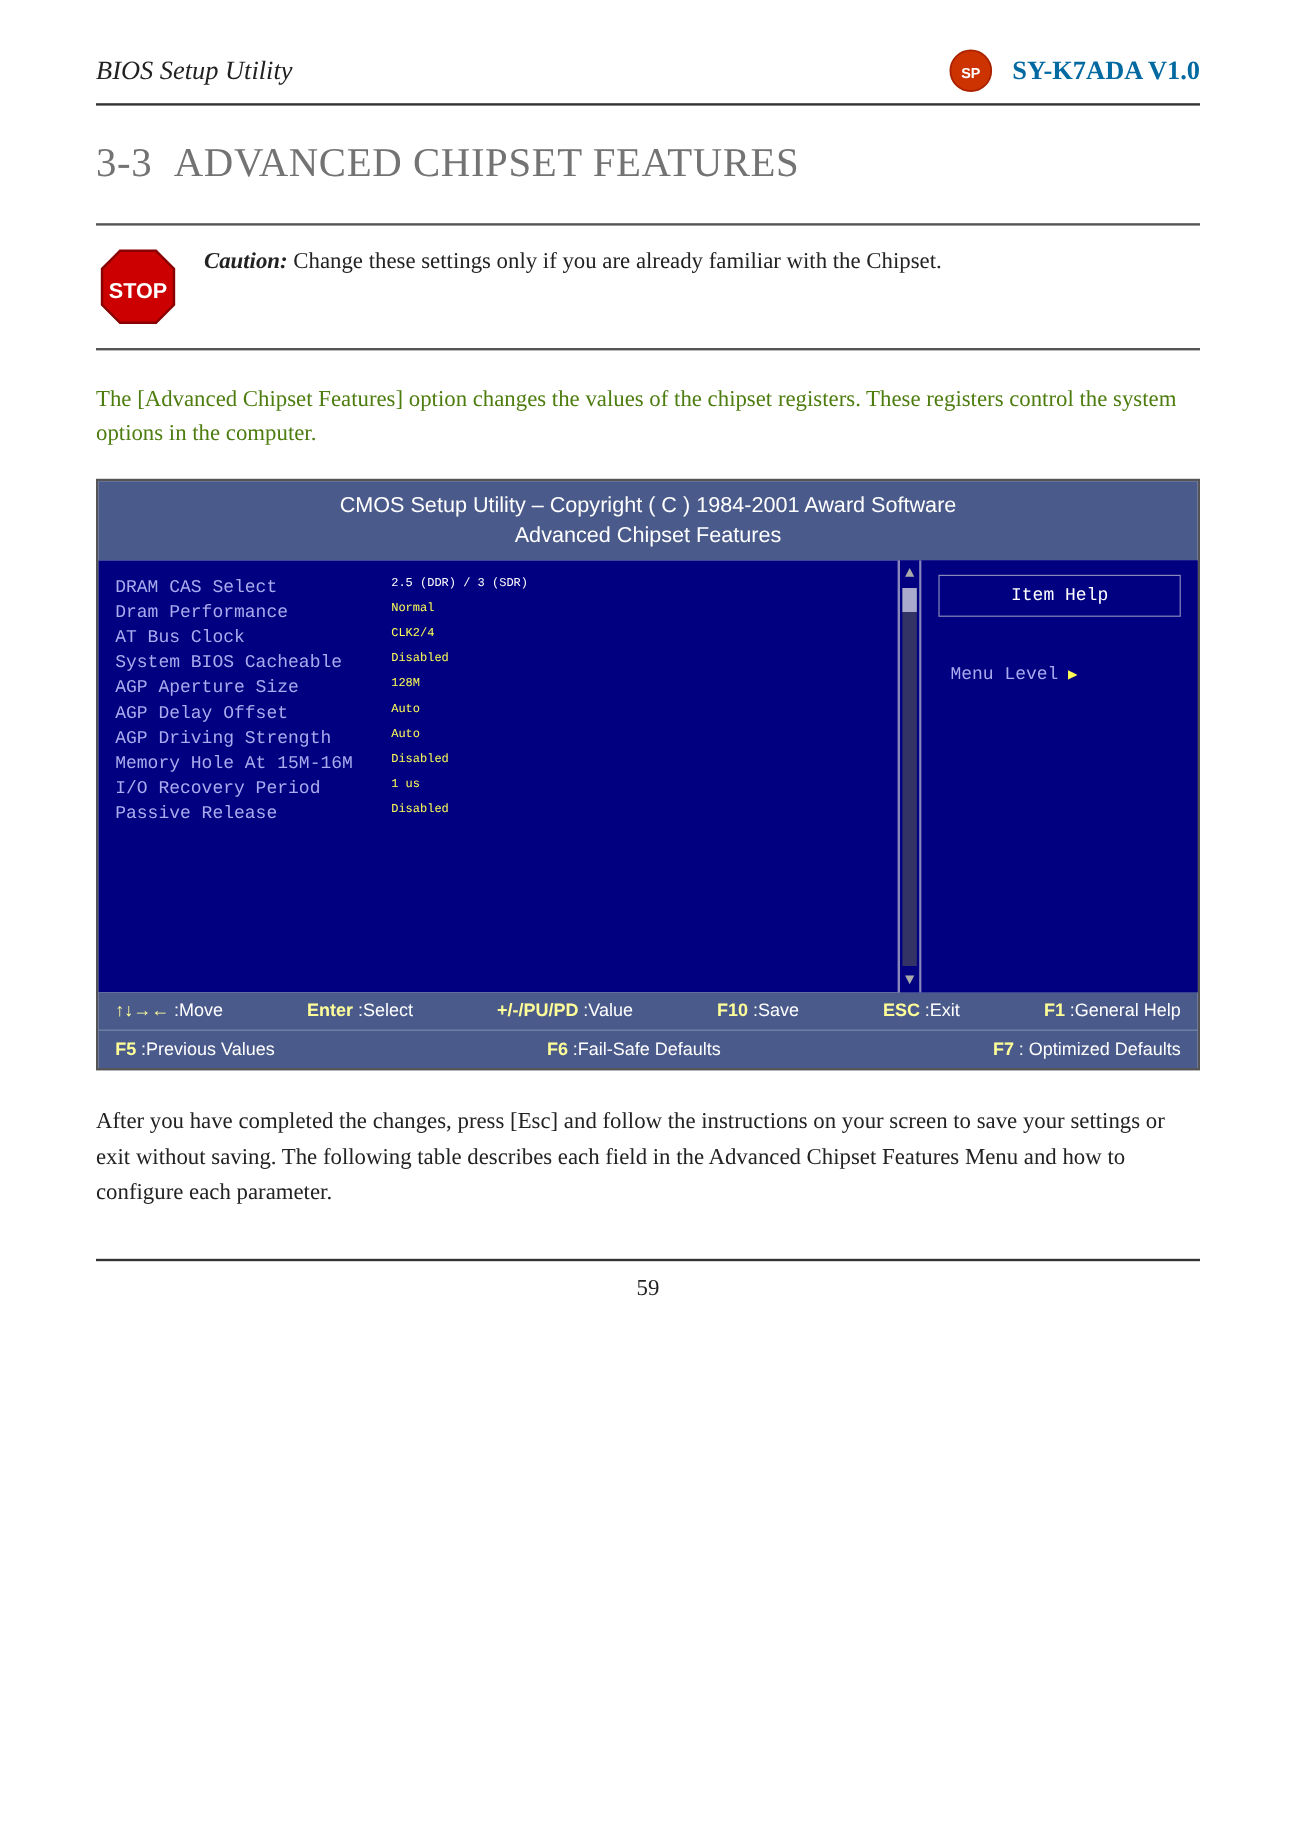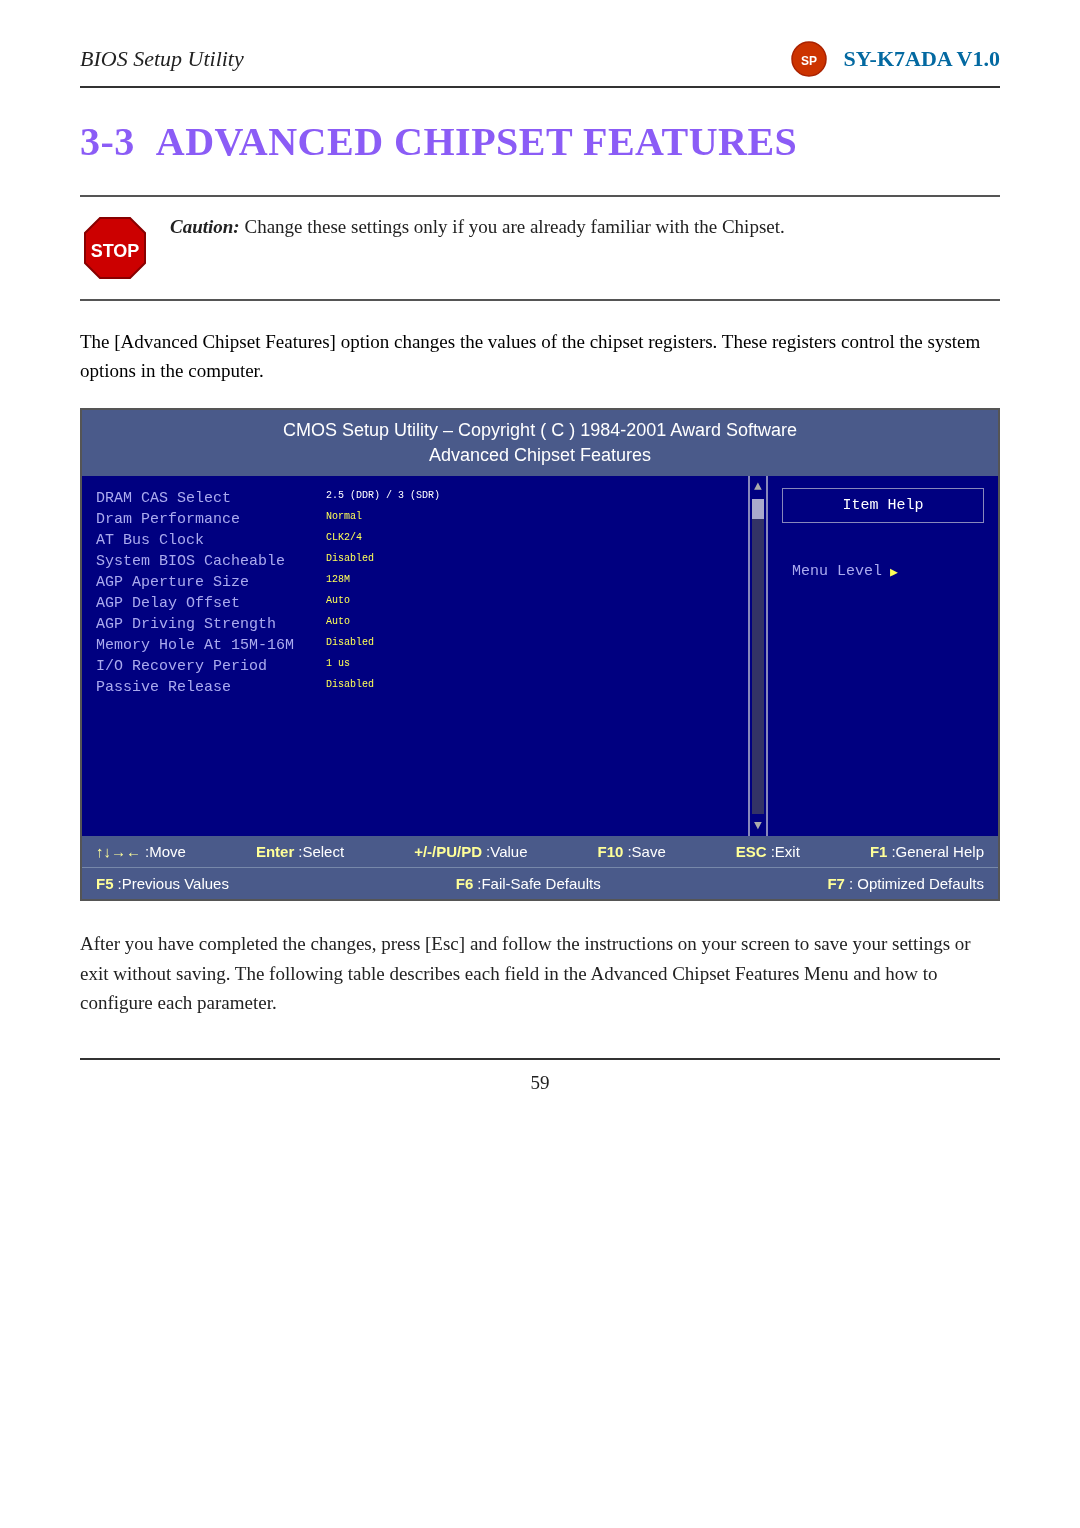--- a/index.html
+++ b/index.html
@@ -31,24 +31,24 @@
       gap: 16px;
       font-size: 22px;
       font-weight: bold;
       color: #0369a1;
     }
     .soyo-icon {
       width: 38px;
       height: 38px;
     }
     .section-title {
-      font-size: 40px;
-      font-weight: bold;
+      font-size: 34px;
+      font-weight: normal;
       margin-bottom: 30px;
-      color: #8b5cf6;
+      color: #737373;
       letter-spacing: 0.5px;
     }
     .caution-box {
       display: flex;
       align-items: flex-start;
       gap: 20px;
       border-top: 2px solid #555;
       border-bottom: 2px solid #555;
       padding: 16px 0;
       margin-bottom: 26px;
@@ -63,21 +63,21 @@
       line-height: 1.5;
       color: #222;
     }
     .caution-text b {
       font-style: italic;
     }
     .body-text {
       font-size: 19px;
       line-height: 1.55;
       margin-bottom: 22px;
-      color: #000000;
+      color: #4d7c0f;
     }
     
     .bios-panel {
       border: 2px solid #555;
       background: #e8e8f0;
       margin-bottom: 28px;
     }
     .bios-panel-title {
       background: #4a5a8a;
       color: #fff;

